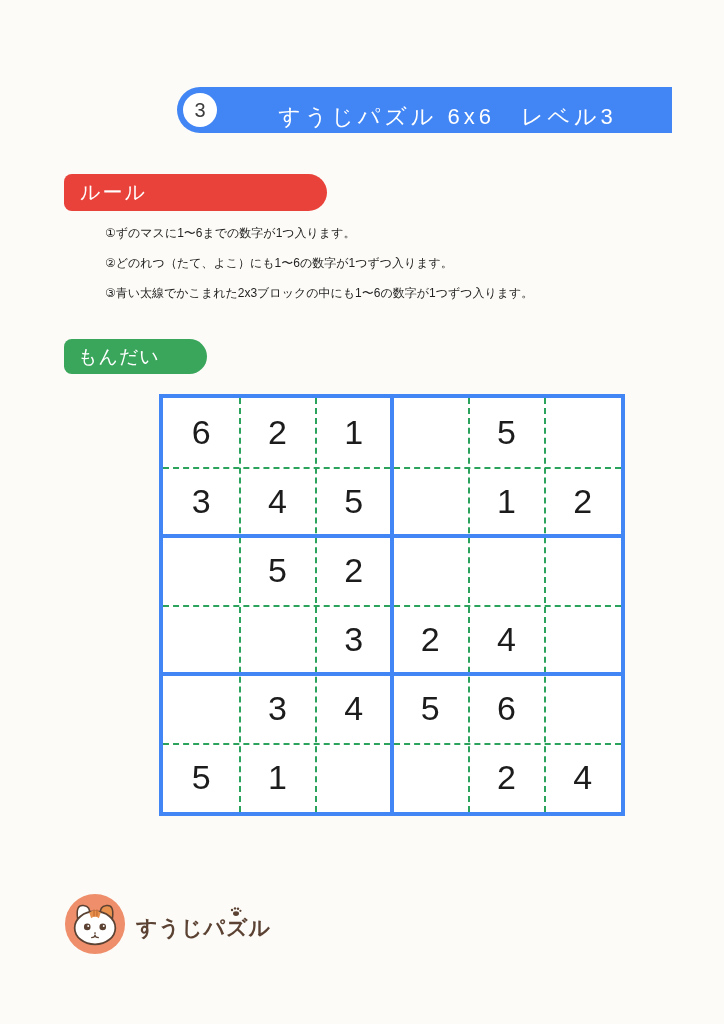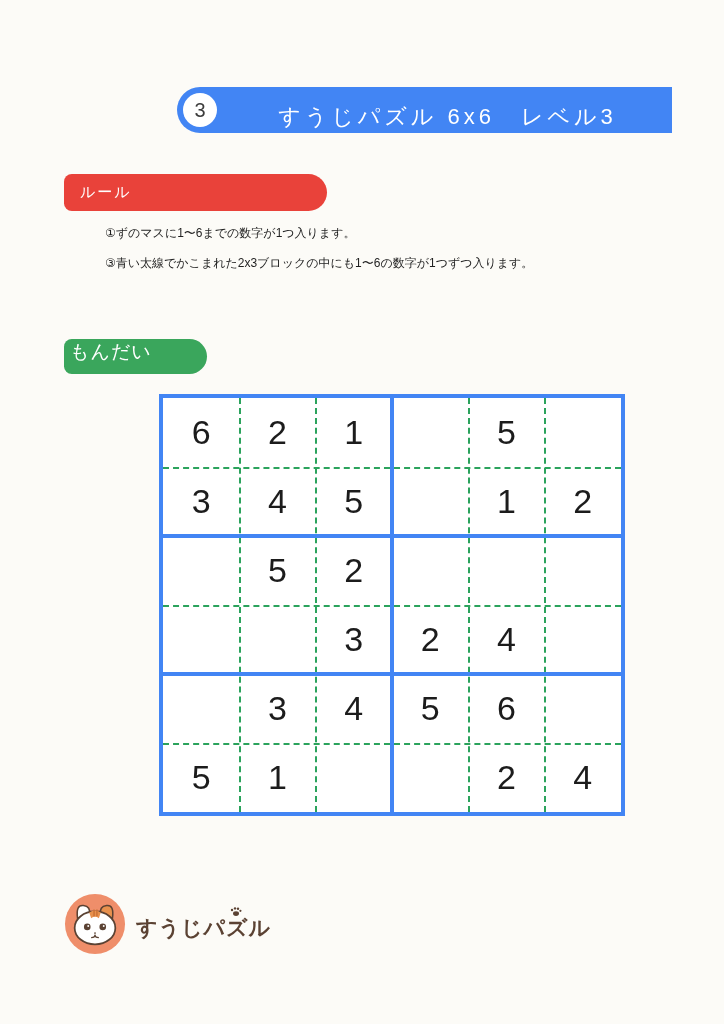--- a/index.html
+++ b/index.html
@@ -39,27 +39,27 @@
     position:absolute;left:46px;right:0;top:0;height:60px;
     display:flex;align-items:center;justify-content:center;
     color:#fff;font-size:22px;letter-spacing:4px;white-space:pre;
   }
 
   
   .rules-banner{
     position:absolute;left:64px;top:174px;width:263px;height:37px;
     background:var(--red);border-radius:8px 19px 19px 8px;
     display:flex;align-items:center;
-    color:#fff;font-size:15px;padding-left:16px;letter-spacing:2px;
+    color:#fff;font-size:20px;padding-left:16px;letter-spacing:2px;
   }
   .problem-banner{
     position:absolute;left:64px;top:339px;width:143px;height:35px;
     background:var(--green);border-radius:8px 18px 18px 8px;
-    display:flex;align-items:flex-start;
-    color:#fff;font-size:19px;padding-left:6px;letter-spacing:1px;
+    display:flex;align-items:center;
+    color:#fff;font-size:19px;padding-left:14px;letter-spacing:1px;
   }
 
   
   .rules-list{
     position:absolute;left:105px;top:218px;width:580px;
     font-size:12px;line-height:30px;color:var(--ink);
     list-style:none;
   }
 
   
@@ -104,20 +104,21 @@
   <div class="header-banner">
     <div class="header-badge">3</div>
     <div class="header-title">すうじパズル 6x6　レベル3</div>
   </div>
 
   <div class="rules-banner">
     <span>ルール</span>
   </div>
   <ul class="rules-list">
     <li>①ずのマスに1〜6までの数字が1つ入ります。</li>
+    <li>②どのれつ（たて、よこ）にも1〜6の数字が1つずつ入ります。</li>
     <li>③青い太線でかこまれた2x3ブロックの中にも1〜6の数字が1つずつ入ります。</li>
   </ul>
 
   <div class="problem-banner">
     <span>もんだい</span>
   </div>
 
   <div class="grid">
     <div class="vline v1"></div>
     <div class="vline v2"></div>

